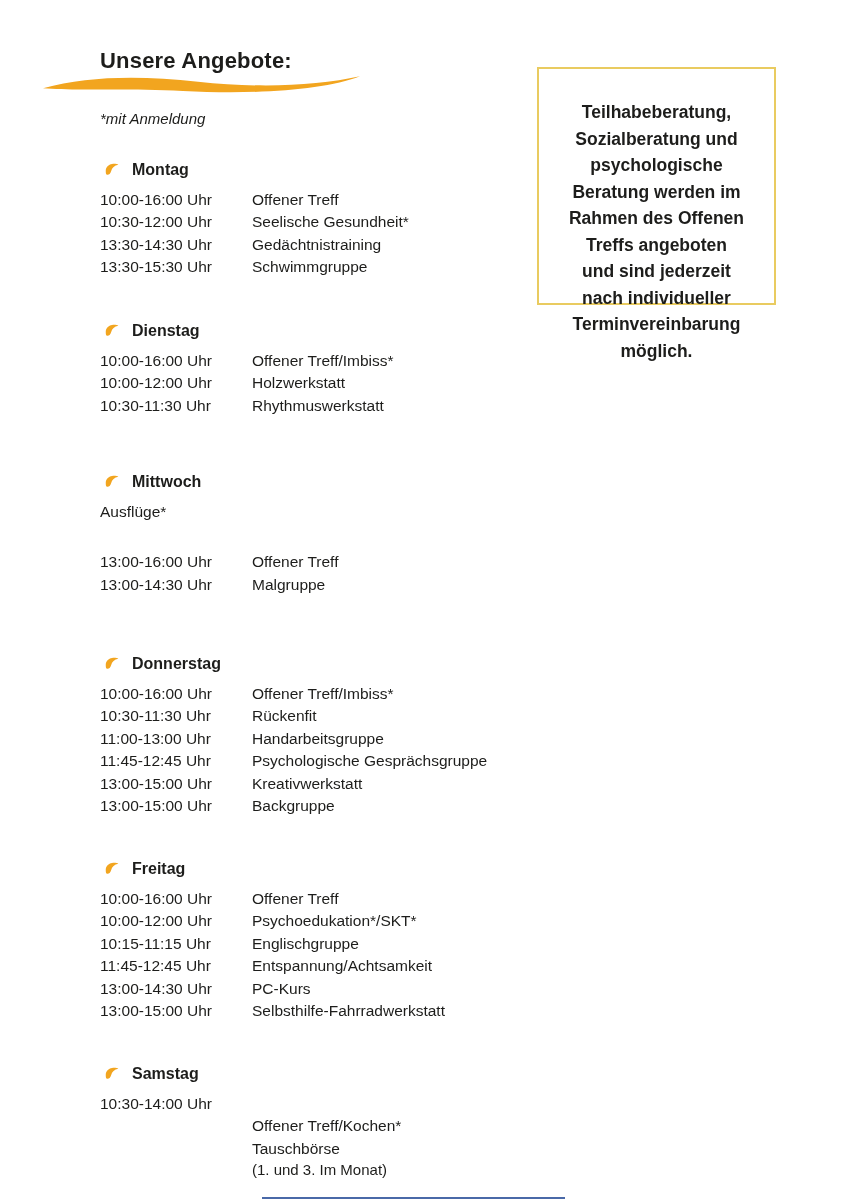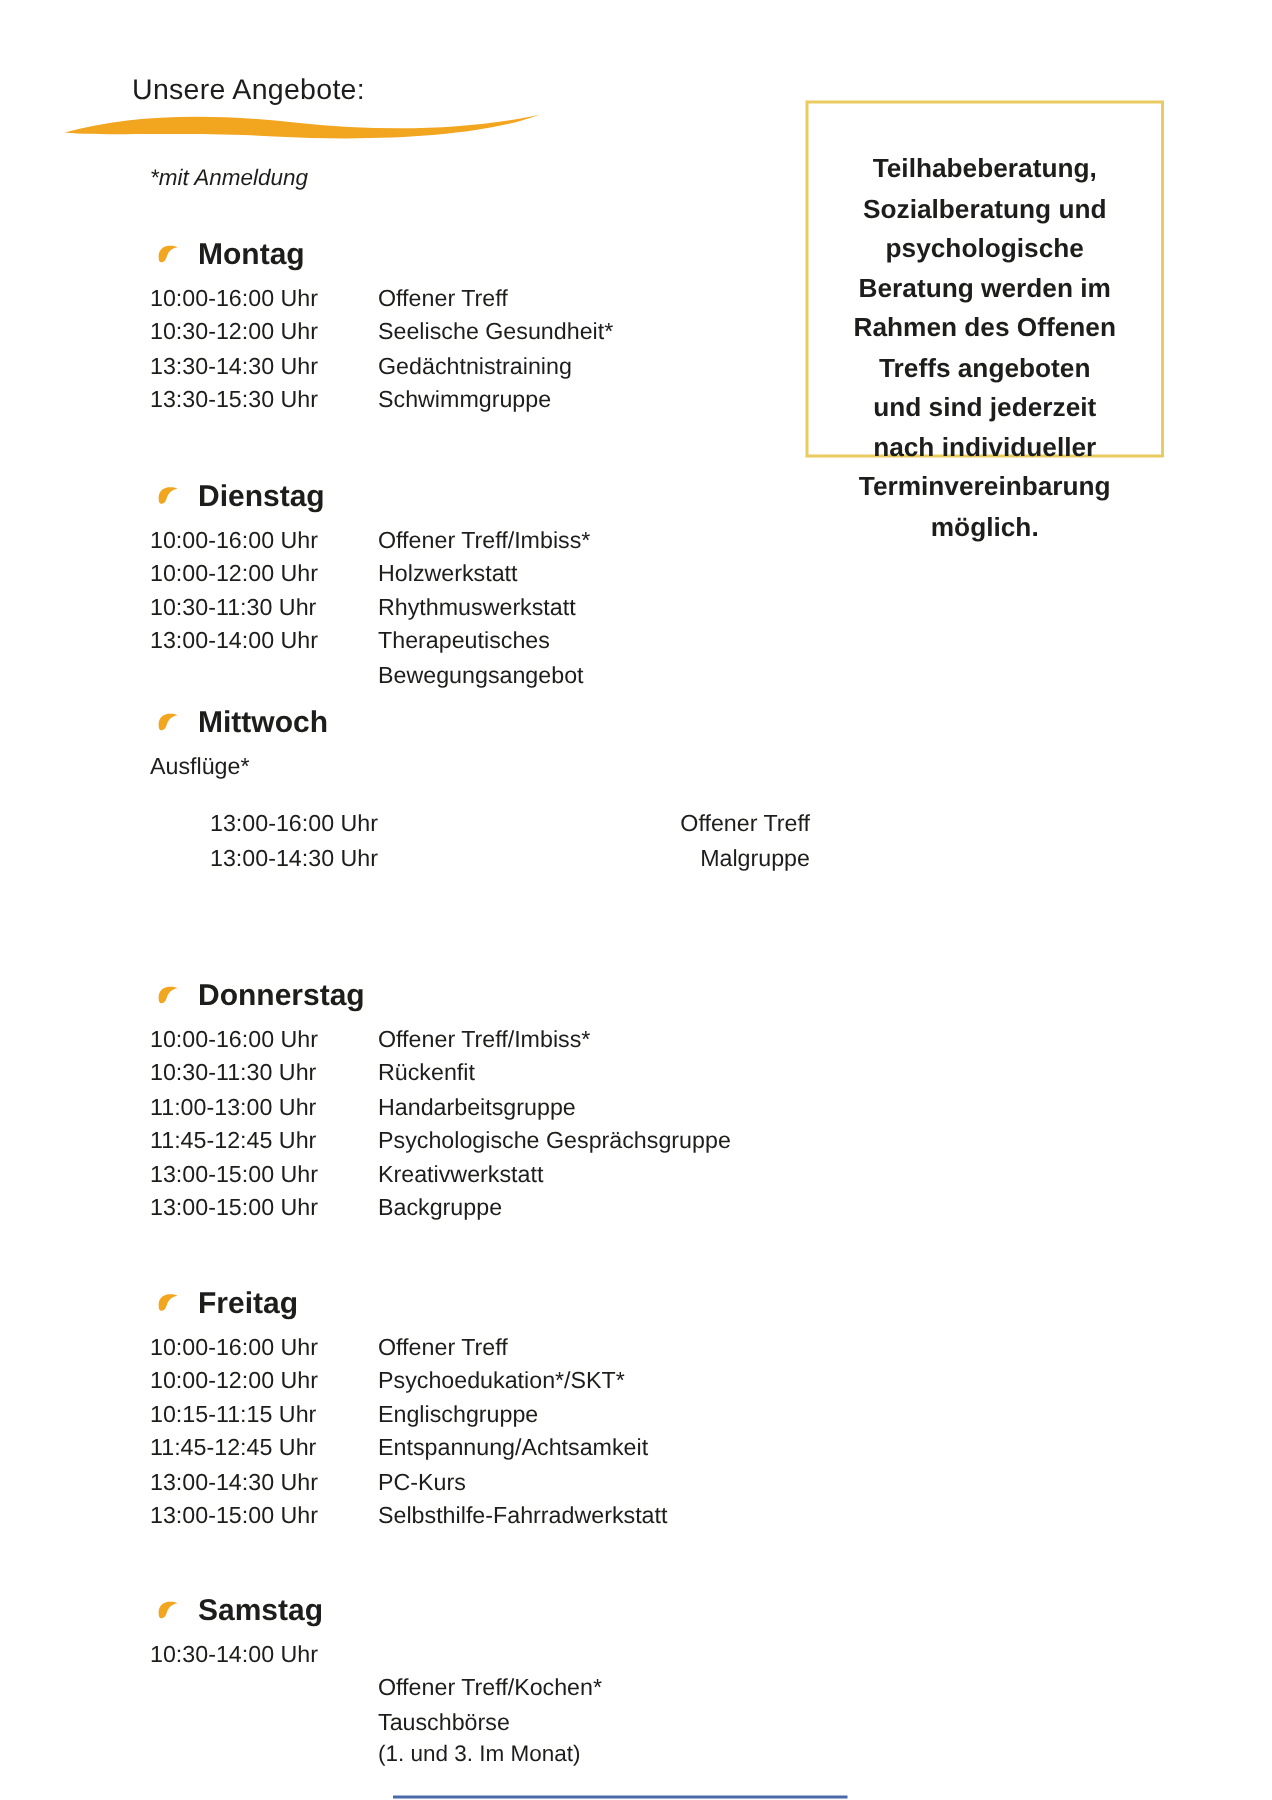--- a/index.html
+++ b/index.html
@@ -2,43 +2,43 @@
 <html><head>
 <meta charset="utf-8">
 <style>
   * { margin:0; padding:0; box-sizing:border-box; }
   html,body { background:#ffffff; }
   .page {
     position:relative; width:848px; height:1200px; background:#ffffff;
     font-family:"Liberation Sans", sans-serif; color:#1d1d1b; overflow:hidden;
   }
   .title {
-    position:absolute; left:88px; top:47px;
-    font-size:19px; font-weight:normal; line-height:28px; letter-spacing:.2px;
+    position:absolute; left:100px; top:47px;
+    font-size:22px; font-weight:bold; line-height:28px; letter-spacing:.2px;
   }
   .swoosh { position:absolute; left:42px; top:72px; width:320px; height:26px; }
   .note {
     position:absolute; left:100px; top:110px;
     font-size:15px; font-style:italic;
   }
   .info-box {
     position:absolute; left:537px; top:67px; width:239px; height:238px;
     border:2px solid #e9cb60; background:#ffffff;
   }
   .info-text {
     margin-top:30px; padding:0 6px;
     font-size:17.5px; font-weight:bold; line-height:26.5px;
     text-align:center; white-space:pre-line;
   }
   .day-section { position:absolute; left:100px; width:440px; }
   .day-header { display:flex; align-items:center; height:20px; }
   .day-marker { width:16px; height:14px; margin-left:3px; flex:0 0 auto; }
-  .day-name { margin-left:13px; font-size:20px; font-weight:bold;text-align:right; }
+  .day-name { margin-left:13px; font-size:16px; font-weight:bold;text-align:right; }
   .rows { margin-top:9px; }
-  .rows.gap-top { margin-top:16px;text-align:right; }
+  .rows.gap-top { margin-top:28px; }
   .row { display:grid; grid-template-columns:152px auto; font-size:15.5px; line-height:22.4px; }
   .cell-activity { white-space:pre-line; }
   .cell-detail { font-style:italic; }
   .activity-note { font-size:15px; line-height:20px; }
   .footer-line {
     position:absolute; left:262px; top:1197px; width:303px; height:2px;
     background:#4a69a8;
   }
 </style>
 </head>
@@ -107,25 +107,20 @@
         <span class="cell-activity">Offener Treff/Imbiss*</span>
       </div>
       <div class="row">
         <span class="cell-time">10:00-12:00 Uhr</span>
         <span class="cell-activity">Holzwerkstatt</span>
       </div>
       <div class="row">
         <span class="cell-time">10:30-11:30 Uhr</span>
         <span class="cell-activity">Rhythmuswerkstatt</span>
       </div>
-      <div class="row">
-        <span class="cell-time">13:00-14:00 Uhr</span>
-        <span class="cell-activity">Therapeutisches
-Bewegungsangebot</span>
-      </div>
     </div>
   </section>
 
   <section class="day-section" style="top:472px">
     <div class="day-header">
       <svg class="day-marker" viewBox="0 0 18 16" aria-hidden="true">
         <path fill="#f2a51f" d="M3 9 C3 4.5 6.2 1.6 10.2 1 C13.3 0.6 16.2 1.1 17.4 2 C12.8 2.8 10.2 5.4 9.1 9.5 C8.3 12.6 5.9 14.1 4.3 13.4 C3.2 12.9 3 11.2 3 9 Z"></path>
       </svg>
       <span class="day-name">Mittwoch</span>
     </div>

